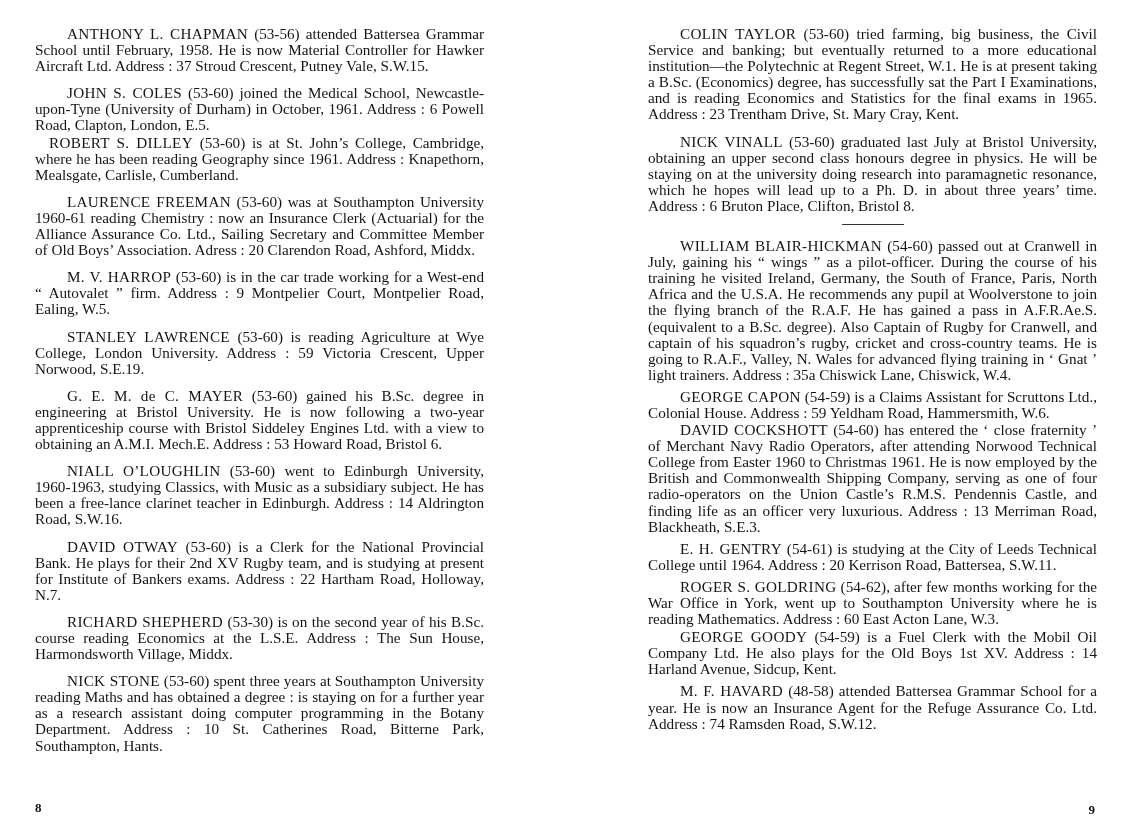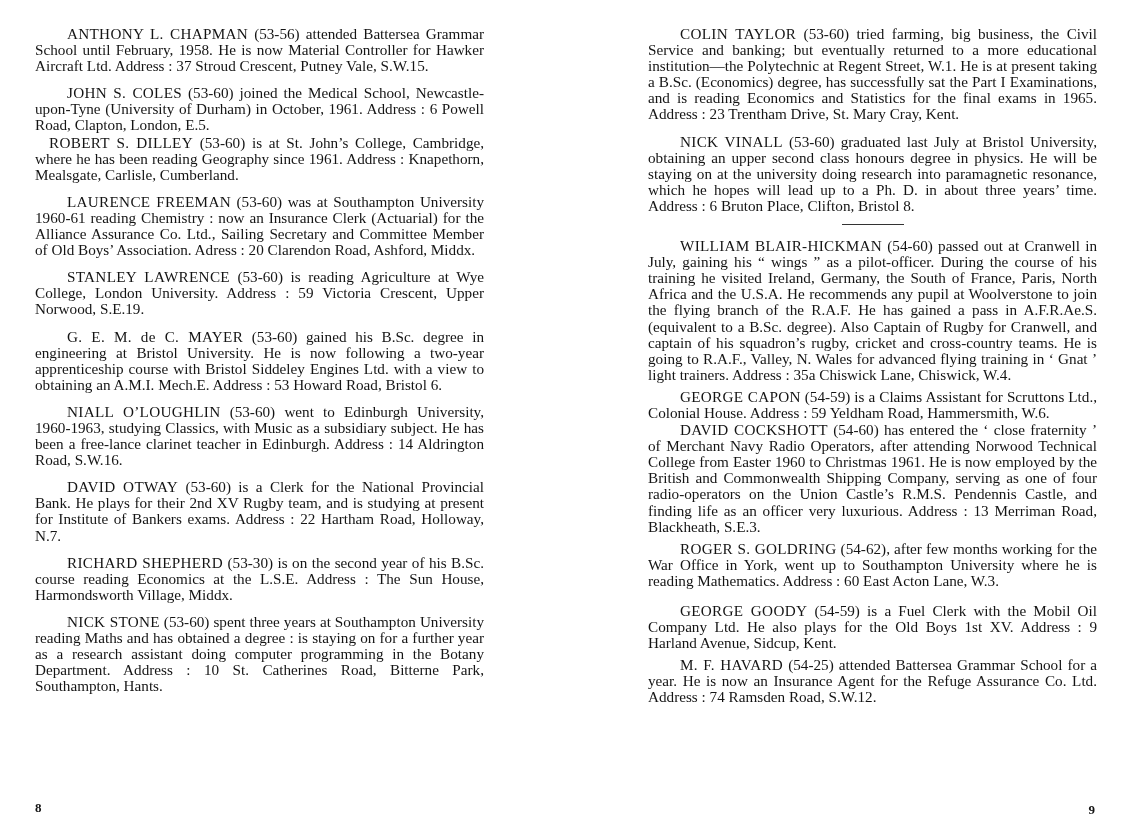--- a/index.html
+++ b/index.html
@@ -35,36 +35,38 @@
 </style>
 </head>
 <body>
 
 <div class="page page-left">
   <div class="col">
     <p class="entry"><span class="name">ANTHONY L. CHAPMAN</span> <span>(53-56)</span> <span>attended Battersea Grammar School until February, 1958.  He is now Material Controller for Hawker Aircraft Ltd.  Address : 37 Stroud Crescent, Putney Vale, S.W.15.</span></p>
     <p class="entry tight"><span class="name">JOHN S. COLES</span> <span>(53-60)</span> <span>joined the Medical School, Newcastle-upon-Tyne (University of Durham) in October, 1961. Address : 6 Powell Road, Clapton, London, E.5.</span></p>
     <p class="entry" style="text-indent:14px"><span class="name">ROBERT S. DILLEY</span> <span>(53-60)</span> <span>is at St. John’s College, Cam­bridge, where he has been reading Geography since 1961.  Address : Knapethorn, Mealsgate, Carlisle, Cumberland.</span></p>
     <p class="entry"><span class="name">LAURENCE FREEMAN</span> <span>(53-60)</span> <span>was at Southampton University 1960-61 reading Chemistry : now an Insurance Clerk (Actuarial) for the Alliance Assurance Co. Ltd., Sailing Secretary and Committee Member of Old Boys’ Association.  Adress : 20 Clarendon Road, Ashford, Middx.</span></p>
+    <p class="entry"><span class="name">M. V. HARROP</span> <span>(53-60)</span> <span>is in the car trade working for a West-end “ Autovalet ” firm.  Address : 9 Montpelier Court, Montpelier Road, Ealing, W.5.</span></p>
     <p class="entry"><span class="name">STANLEY LAWRENCE</span> <span>(53-60)</span> <span>is reading Agriculture at Wye College, London University.  Address : 59 Victoria Crescent, Upper Norwood, S.E.19.</span></p>
     <p class="entry"><span class="name">G. E. M. de C. MAYER</span> <span>(53-60)</span> <span>gained his B.Sc. degree in engineering at Bristol University.  He is now following a two-year apprenticeship course with Bristol Siddeley Engines Ltd. with a view to obtaining an A.M.I. Mech.E.  Address : 53 Howard Road, Bristol 6.</span></p>
     <p class="entry"><span class="name">NIALL O’LOUGHLIN</span> <span>(53-60)</span> <span>went to Edinburgh University, 1960-1963, studying Classics, with Music as a subsidiary subject. He has been a free-lance clarinet teacher in Edinburgh.  Address : 14 Aldrington Road, S.W.16.</span></p>
     <p class="entry"><span class="name">DAVID OTWAY</span> <span>(53-60)</span> <span>is a Clerk for the National Provin­cial Bank.  He plays for their 2nd XV Rugby team, and is studying at present for Institute of Bankers exams.  Address : 22 Hartham Road, Holloway, N.7.</span></p>
     <p class="entry"><span class="name">RICHARD SHEPHERD</span> <span>(53-30)</span> <span>is on the second year of his B.Sc. course reading Economics at the L.S.E.  Address : The Sun House, Harmondsworth Village, Middx.</span></p>
     <p class="entry"><span class="name">NICK STONE</span> <span>(53-60)</span> <span>spent three years at Southampton University reading Maths and has obtained a degree : is staying on for a further year as a research assistant doing computer pro­gramming in the Botany Department.  Address : 10 St. Catherines Road, Bitterne Park, Southampton, Hants.</span></p>
   </div>
   <div class="page-num">8</div>
 </div>
 
 <div class="page page-right">
   <div class="col">
     <p class="entry"><span class="name">COLIN TAYLOR</span> <span>(53-60)</span> <span>tried farming, big business, the Civil Service and banking; but eventually returned to a more educational institution—the Polytechnic at Regent Street, W.1.  He is at present taking a B.Sc. (Economics) degree, has successfully sat the Part I Examinations, and is reading Economics and Statistics for the final exams in 1965.  Address : 23 Trentham Drive, St. Mary Cray, Kent.</span></p>
     <p class="entry" style="margin-bottom:0"><span class="name">NICK VINALL</span> <span>(53-60)</span> <span>graduated last July at Bristol Univer­sity, obtaining an upper second class honours degree in physics. He will be staying on at the university doing research into paramag­netic resonance, which he hopes will lead up to a Ph. D. in about three years’ time.  Address : 6 Bruton Place, Clifton, Bristol 8.</span></p>
     <div class="rule"></div>
     <p class="entry tight" style="margin-bottom:6px"><span class="name">WILLIAM BLAIR-HICKMAN</span> <span>(54-60)</span> <span>passed out at Cran­well in July, gaining his “ wings ” as a pilot-officer.  During the course of his training he visited Ireland, Germany, the South of France, Paris, North Africa and the U.S.A.  He recommends any pupil at Woolverstone to join the flying branch of the R.A.F.  He has gained a pass in A.F.R.Ae.S. (equivalent to a B.Sc. degree). Also Captain of Rugby for Cranwell, and captain of his squadron’s rugby, cricket and cross-country teams.  He is going to R.A.F., Valley, N. Wales for advanced flying training in ‘ Gnat ’ light trainers.  Address : 35a Chiswick Lane, Chiswick, W.4.</span></p>
     <p class="entry tight" style=""><span class="name">GEORGE CAPON</span> <span>(54-59)</span> <span>is a Claims Assistant for Scruttons Ltd., Colonial House.  Address : 59 Yeldham Road, Hammersmith, W.6.</span></p>
     <p class="entry tight" style="margin-bottom:6px"><span class="name">DAVID COCKSHOTT</span> <span>(54-60)</span> <span>has entered the ‘ close fraternity ’ of Merchant Navy Radio Operators, after attending Norwood Technical College from Easter 1960 to Christmas 1961. He is now employed by the British and Commonwealth Shipping Company, serving as one of four radio-operators on the Union Castle’s R.M.S. Pendennis Castle, and finding life as an officer very luxurious.  Address : 13 Merriman Road, Blackheath, S.E.3.</span></p>
-    <p class="entry tight" style="margin-bottom:14px"><span class="name">ROGER S. GOLDRING</span> <span>(54-62),</span> <span>after few months working for the War Office in York, went up to Southampton University where he is reading Mathematics.  Address : 60 East Acton Lane, W.3.</span></p>
-    <p class="entry tight" style="margin-bottom:6px"><span class="name">GEORGE GOODY</span> <span>(54-59)</span> <span>is a Fuel Clerk with the Mobil Oil Company Ltd.  He also plays for the Old Boys 1st XV.  Address : 9 Harland Avenue, Sidcup, Kent.</span></p>
-    <p class="entry tight"><span class="name">M. F. HAVARD</span> <span>(54-25)</span> <span>attended Battersea Grammar School for a year.  He is now an Insurance Agent for the Refuge Assurance Co. Ltd.  Address : 74 Ramsden Road, S.W.12.</span></p>
+    <p class="entry tight" style="margin-bottom:6px"><span class="name">E. H. GENTRY</span> <span>(54-61)</span> <span>is studying at the City of Leeds Technical College until 1964.  Address : 20 Kerrison Road, Battersea, S.W.11.</span></p>
+    <p class="entry tight" style="margin-bottom:2px"><span class="name">ROGER S. GOLDRING</span> <span>(54-62),</span> <span>after few months working for the War Office in York, went up to Southampton University where he is reading Mathematics.  Address : 60 East Acton Lane, W.3.</span></p>
+    <p class="entry tight" style="margin-bottom:6px"><span class="name">GEORGE GOODY</span> <span>(54-59)</span> <span>is a Fuel Clerk with the Mobil Oil Company Ltd.  He also plays for the Old Boys 1st XV.  Address : 14 Harland Avenue, Sidcup, Kent.</span></p>
+    <p class="entry tight"><span class="name">M. F. HAVARD</span> <span>(48-58)</span> <span>attended Battersea Grammar School for a year.  He is now an Insurance Agent for the Refuge Assurance Co. Ltd.  Address : 74 Ramsden Road, S.W.12.</span></p>
   </div>
   <div class="page-num">9</div>
 </div>
 
 </body></html>

